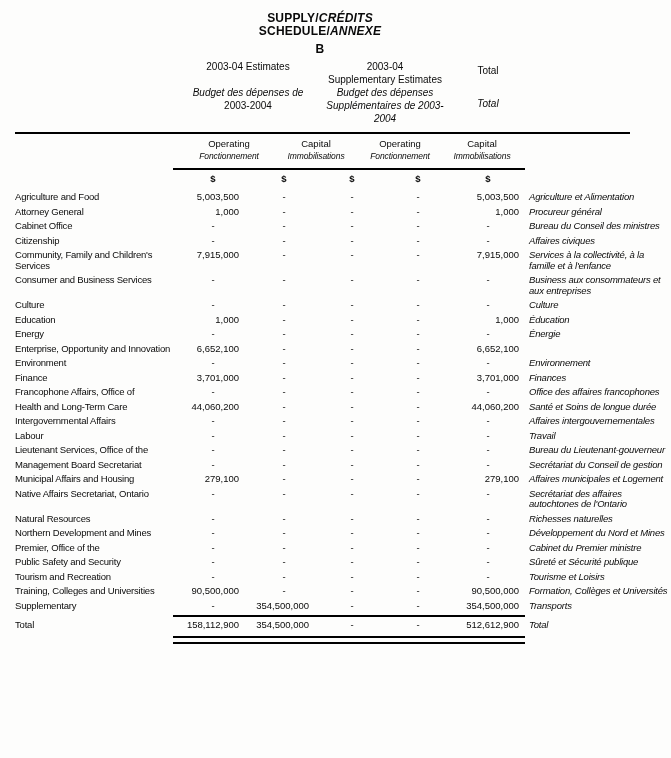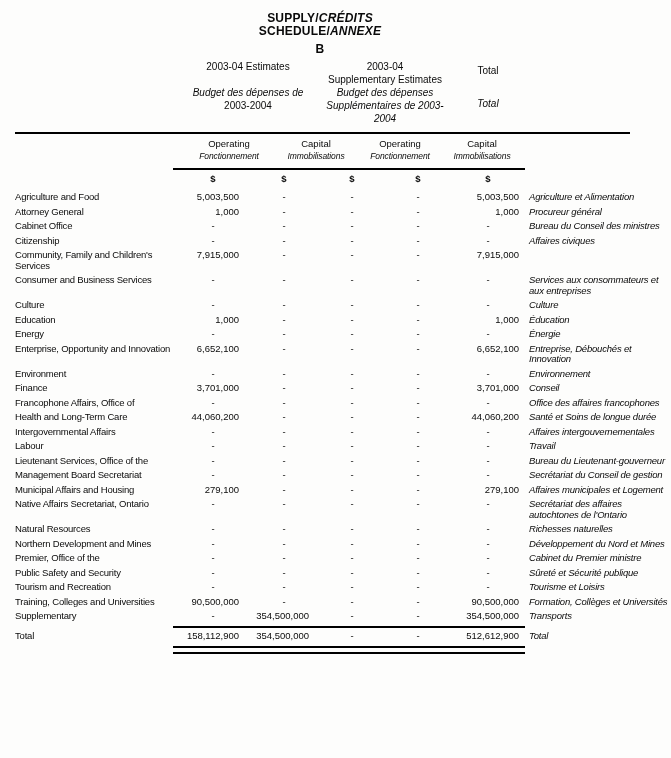--- a/index.html
+++ b/index.html
@@ -146,30 +146,31 @@
     <div class="cell fr">Affaires civiques</div>
   </div>
       <div class="row">
     <div class="cell en">Community, Family and Children's Services</div>
     <div class="cell num">7,915,000</div>
     <div class="cell num dash">-</div>
     <div class="cell num dash">-</div>
     <div class="cell num dash">-</div>
     <div class="cell num total-col">7,915,000</div>
     <div class="cell"></div>
+    <div class="cell fr">Services à la collectivité, à la famille et à l'enfance</div>
   </div>
       <div class="row">
     <div class="cell en">Consumer and Business Services</div>
     <div class="cell num dash">-</div>
     <div class="cell num dash">-</div>
     <div class="cell num dash">-</div>
     <div class="cell num dash">-</div>
     <div class="cell num total-col dash">-</div>
     <div class="cell"></div>
-    <div class="cell fr">Services aux consommateurs et aux entreprises</div>
+    <div class="cell fr">Business aux consommateurs et aux entreprises</div>
   </div>
       <div class="row">
     <div class="cell en">Culture</div>
     <div class="cell num dash">-</div>
     <div class="cell num dash">-</div>
     <div class="cell num dash">-</div>
     <div class="cell num dash">-</div>
     <div class="cell num total-col dash">-</div>
     <div class="cell"></div>
     <div class="cell fr">Culture</div>
@@ -195,41 +196,40 @@
     <div class="cell fr">Énergie</div>
   </div>
       <div class="row">
     <div class="cell en">Enterprise, Opportunity and Innovation</div>
     <div class="cell num">6,652,100</div>
     <div class="cell num dash">-</div>
     <div class="cell num dash">-</div>
     <div class="cell num dash">-</div>
     <div class="cell num total-col">6,652,100</div>
     <div class="cell"></div>
-    <div class="cell fr">Entreprise, Débouchés et Innovation</div>
   </div>
       <div class="row">
     <div class="cell en">Environment</div>
     <div class="cell num dash">-</div>
     <div class="cell num dash">-</div>
     <div class="cell num dash">-</div>
     <div class="cell num dash">-</div>
     <div class="cell num total-col dash">-</div>
     <div class="cell"></div>
     <div class="cell fr">Environnement</div>
   </div>
       <div class="row">
     <div class="cell en">Finance</div>
     <div class="cell num">3,701,000</div>
     <div class="cell num dash">-</div>
     <div class="cell num dash">-</div>
     <div class="cell num dash">-</div>
     <div class="cell num total-col">3,701,000</div>
     <div class="cell"></div>
-    <div class="cell fr">Conseil</div>
+    <div class="cell fr">Finances</div>
   </div>
       <div class="row">
     <div class="cell en">Francophone Affairs, Office of</div>
     <div class="cell num dash">-</div>
     <div class="cell num dash">-</div>
     <div class="cell num dash">-</div>
     <div class="cell num dash">-</div>
     <div class="cell num total-col dash">-</div>
     <div class="cell"></div>
     <div class="cell fr">Office des affaires francophones</div>

